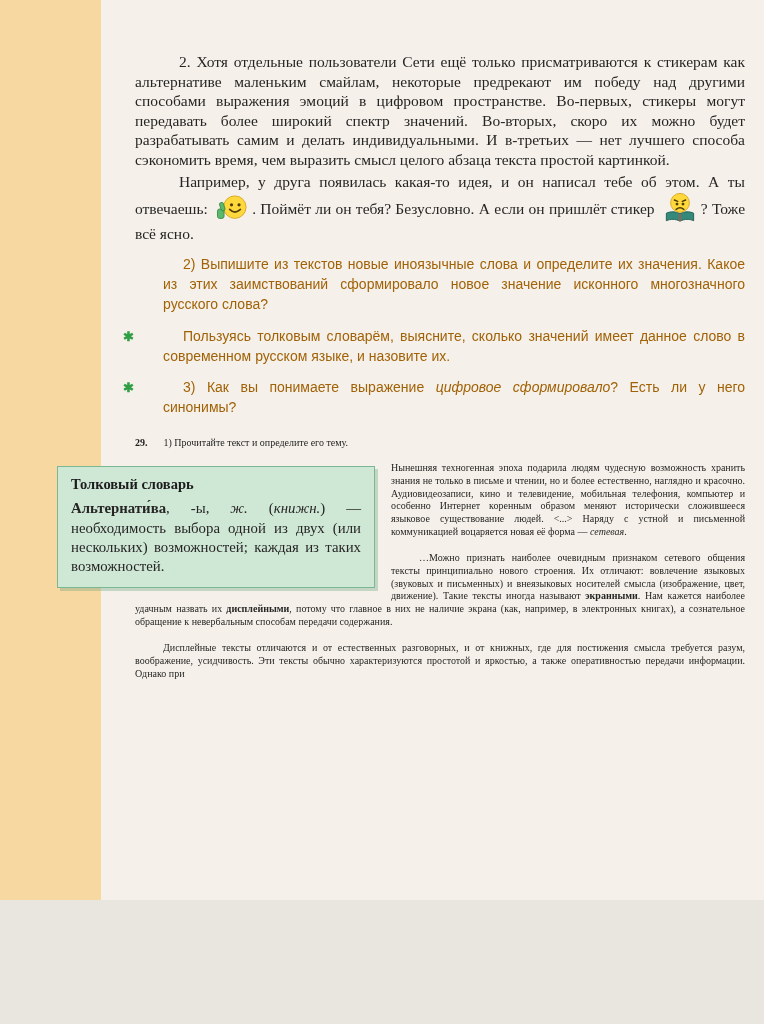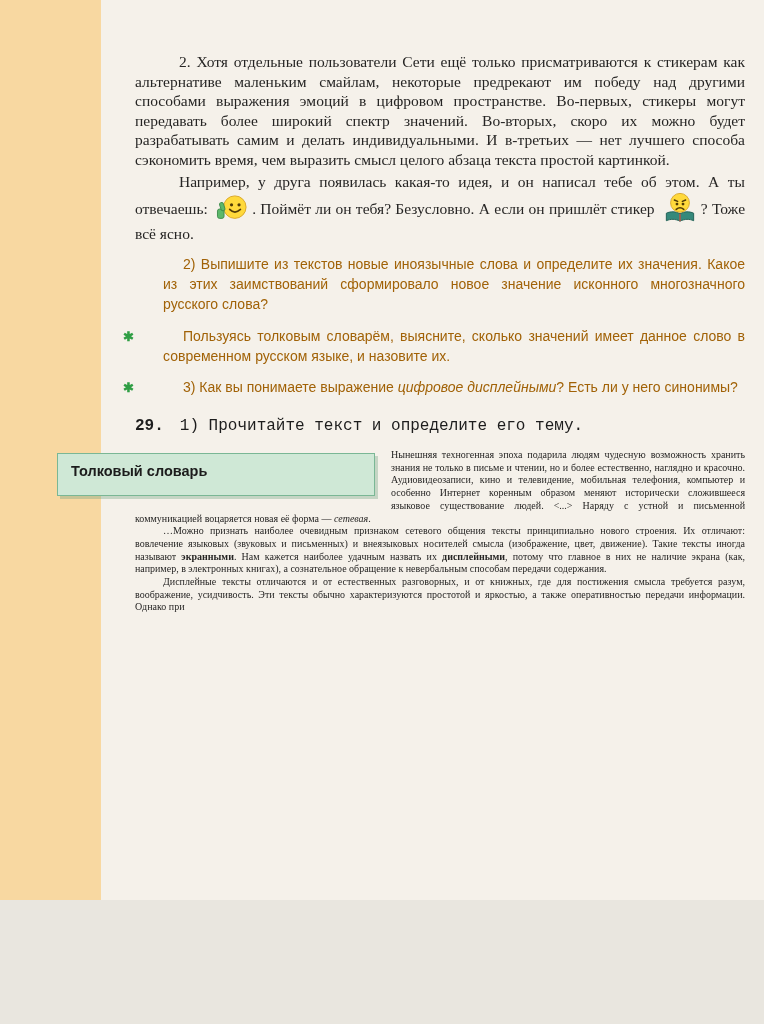--- a/index.html
+++ b/index.html
@@ -10,31 +10,31 @@
   p{margin:0;}
   .serif{font-size:15.5px;line-height:1.26;text-align:justify;}
   .indent{text-indent:44px;}
   .example{margin-top:3px;}
   .sticker{display:inline-block;vertical-align:-10px;margin:0 4px;}
   .tasks{margin-left:28px;font-family:"Liberation Sans",sans-serif;}
   .task{font-size:14px;line-height:1.44;text-align:justify;text-indent:20px;margin:11px 0;color:#a16207;}
   .task-row{position:relative;}
   .star{position:absolute;left:-40px;top:3px;color:#2f9e44;font-size:13px;
         font-family:"Liberation Sans",sans-serif;font-weight:700;}
-  .exercise{font-family:Liberation Mono, monospace;font-size:16px;margin:20px 0 14px 0;color:#1d1d1d;}
+  .exercise{font-family:Liberation Serif, serif;font-size:10px;margin:20px 0 14px 0;color:#1d1d1d;}
   .exnum{font-weight:700;margin-right:16px;}
   .main-block{margin-top:4px;}
   .dict-box{float:left;width:318px;box-sizing:border-box;margin:4px 16px 8px -78px;
             background:#cfe8d6;border:1px solid #7ab795;box-shadow:3px 3px 0 rgba(110,160,125,.35);
             padding:9px 13px 10px;}
-  .dict-title{font-family:Liberation Sans, sans-serif;font-weight:700;font-size:14.5px;
+  .dict-title{font-family:Liberation Serif, serif;font-weight:700;font-size:14.5px;
               margin:0 0 6px;color:#1c1c1c;}
   .dict-body{font-size:14.8px;line-height:1.31;text-align:justify;}
   .main-p{font-size:10px;line-height:1.27;text-align:justify;}
-  .main-p + .main-p{margin-top:0;}
+  .main-p + .main-p{margin-top:14px;}
   .p-indent{text-indent:28px;}
   .page-num{position:absolute;left:38px;top:956px;width:34px;height:32px;background:#0ea5e9;
             display:flex;align-items:center;justify-content:center;font-size:15px;color:#3e3c38;}
   .bowtie{position:absolute;left:70px;top:950px;}
 </style>
 </head>
 <body>
 
 <div class="page">
   <div class="margin-strip"></div>
@@ -66,32 +66,33 @@
     <div class="tasks">
       <p class="task">2) Выпишите из текстов новые иноязычные слова и определите их значения. Какое из этих заимствований сформировало новое значение исконного многозначного русского слова?</p>
 
       <div class="task-row">
         <span class="star">✱</span>
         <p class="task">Пользуясь толковым словарём, выясните, сколько значений имеет данное слово в современном русском языке, и назовите их.</p>
       </div>
 
       <div class="task-row">
         <span class="star">✱</span>
-        <p class="task"><span>3) Как вы понимаете выражение </span><span style="font-style: italic;">цифровое дисплейными</span><span>? Есть ли у него синонимы?</span></p>
+        <p class="task"><span>3) Как вы понимаете выражение </span><span style="font-style: italic;">цифровое сформировало</span><span>? Есть ли у него синонимы?</span></p>
       </div>
 
     </div>
 
     <p class="exercise">
       <span class="exnum">29.</span><span>1) Прочитайте текст и определите его тему.</span>
     </p>
 
     <div class="main-block">
       <div class="dict-box">
         <div class="dict-title">Толковый словарь</div>
+        <p class="dict-body"><span style="font-weight: 700;">Альтернати́ва</span><span>, -ы, </span><span style="font-style: italic;">ж.</span><span> (</span><span style="font-style: italic;">книжн.</span><span>) — необходимость выбора одной из двух (или нескольких) возможностей; каждая из таких возможностей.</span></p>
       </div>
       <p class="main-p"><span>Нынешняя техногенная эпоха подарила людям чудесную возможность хранить знания не только в письме и чтении, но и более естественно, наглядно и красочно. Аудиовидеозаписи, кино и телевидение, мобильная телефония, компьютер и особенно Интернет коренным образом меняют исторически сложившееся языковое существование людей. &lt;...&gt; Наряду с устной и письменной коммуникацией воцаряется новая её форма — </span><span style="font-style: italic;">сетевая</span><span>.</span></p>
       <p class="main-p p-indent"><span>…Можно признать наиболее очевидным признаком сетевого общения тексты принципиально нового строения. Их отличают: вовлечение языковых (звуковых и письменных) и внеязыковых носителей смысла (изображение, цвет, движение). Такие тексты иногда называют </span><span style="font-weight: 700;">экранными</span><span>. Нам кажется наиболее удачным назвать их </span><span style="font-weight: 700;">дисплейными</span><span>, потому что главное в них не наличие экрана (как, например, в электронных книгах), а сознательное обращение к невербальным способам передачи содержания.</span></p>
       <p class="main-p p-indent">Дисплейные тексты отличаются и от естественных разговорных, и от книжных, где для постижения смысла требуется разум, воображение, усидчивость. Эти тексты обычно характеризуются простотой и яркостью, а также оперативностью передачи информации. Однако при</p>
     </div>
   </div>
 
   <svg class="bowtie" width="66" height="50" viewBox="0 0 66 50">
     <polygon points="1,2 65,2 33,25" fill="#f9ddab"></polygon>
     <polygon points="1,48 65,48 33,25" fill="#f6cf8d"></polygon>

